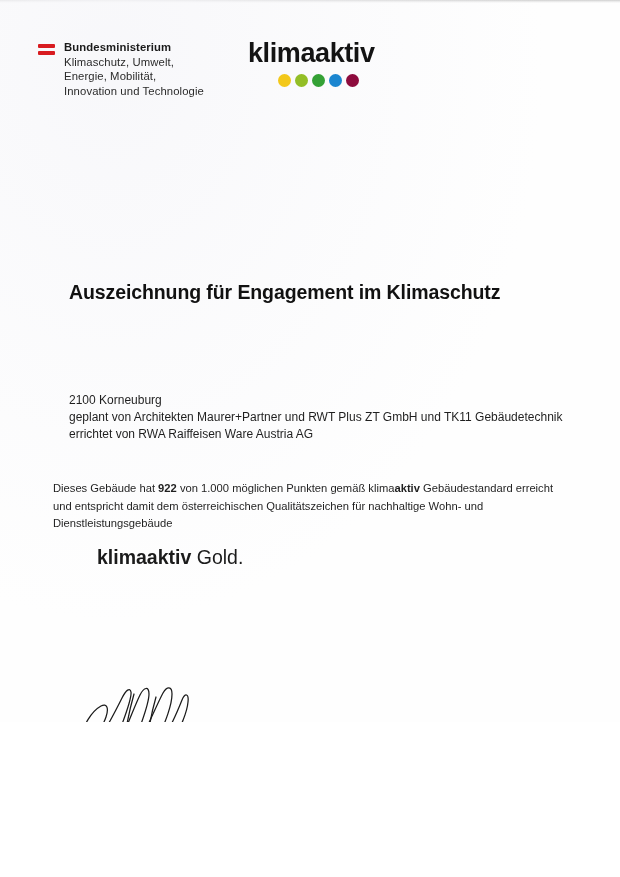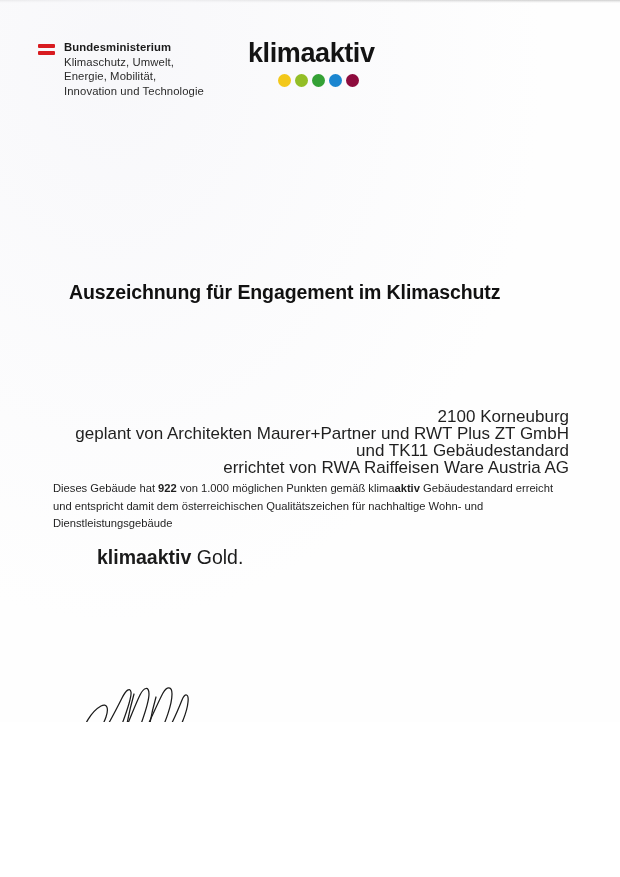--- a/index.html
+++ b/index.html
@@ -120,26 +120,25 @@
     left: 69px;
     top: 345px;
     font-size: 21px;
     font-weight: 400;
     color: #1d1d1d;
     letter-spacing: .1px;
   }
   .meta-block {
     position: absolute;
     left: 69px;
-    top: 408px;
+    top: 392px;
     width: 500px;
-    font-size: 17px;
+    font-size: 12px;
     line-height: 17px;
     color: #1f1f1f;
-    text-align: right;
   }
   .points-block {
     position: absolute;
     left: 53px;
     top: 480px;
     width: 516px;
     font-size: 11.2px;
     line-height: 17.5px;
     color: #1f1f1f;
   }
@@ -224,21 +223,21 @@
         <span style="background: rgb(141, 11, 61);"></span>
       </div>
     </div>
   </div>
 
   <div class="award-title">Auszeichnung für Engagement im Klimaschutz</div>
 
 
   <div class="meta-block">
     <div>2100 Korneuburg</div>
-    <div>geplant von Architekten Maurer+Partner und RWT Plus ZT GmbH und TK11 Gebäudestandard</div>
+    <div>geplant von Architekten Maurer+Partner und RWT Plus ZT GmbH und TK11 Gebäudetechnik</div>
     <div>errichtet von RWA Raiffeisen Ware Austria AG</div>
   </div>
 
   <div class="points-block"><span>Dieses Gebäude hat </span><b>922</b><span> von 1.000 möglichen Punkten gemäß klima</span><b>aktiv</b><span> Gebäudestandard erreicht und entspricht damit dem österreichischen Qualitätszeichen für nachhaltige Wohn- und Dienstleistungsgebäude</span></div>
 
   <div class="level-line"><span class="brand">klimaaktiv</span> <span class="level">Gold.</span></div>
 
 
   <div class="signature">
     <svg width="180" height="72" viewBox="0 0 180 72" fill="none" stroke="#1a1a1a" stroke-width="1.25" stroke-linecap="round" stroke-linejoin="round">

